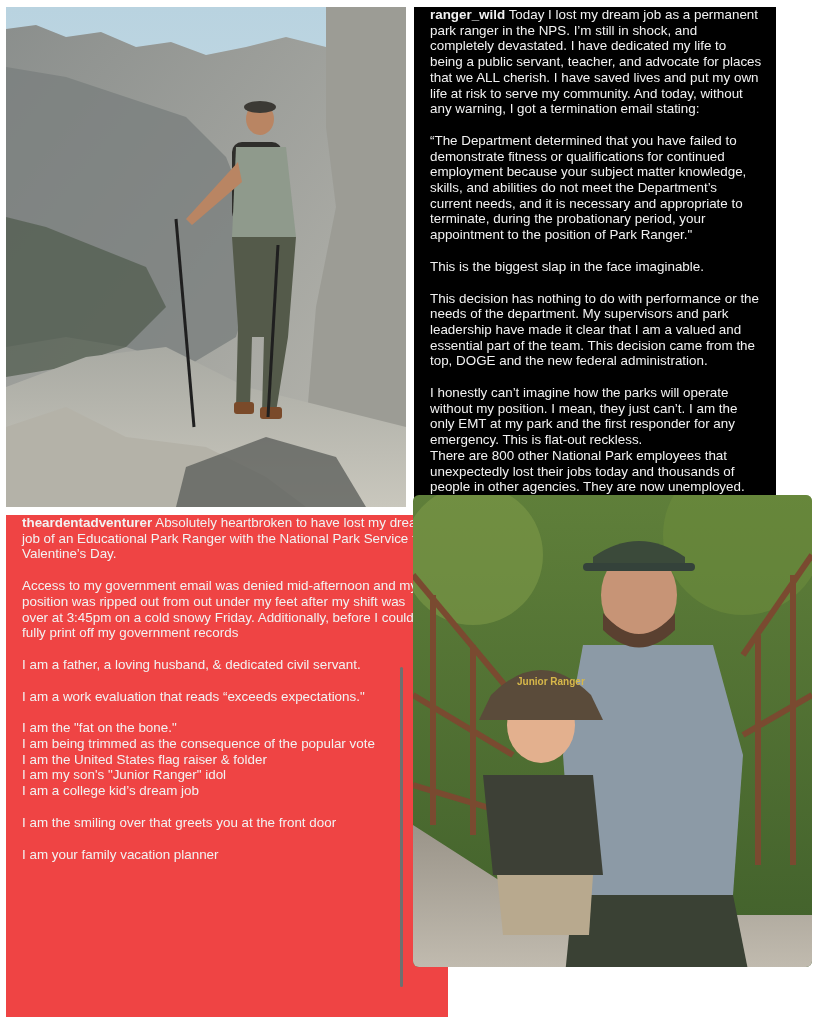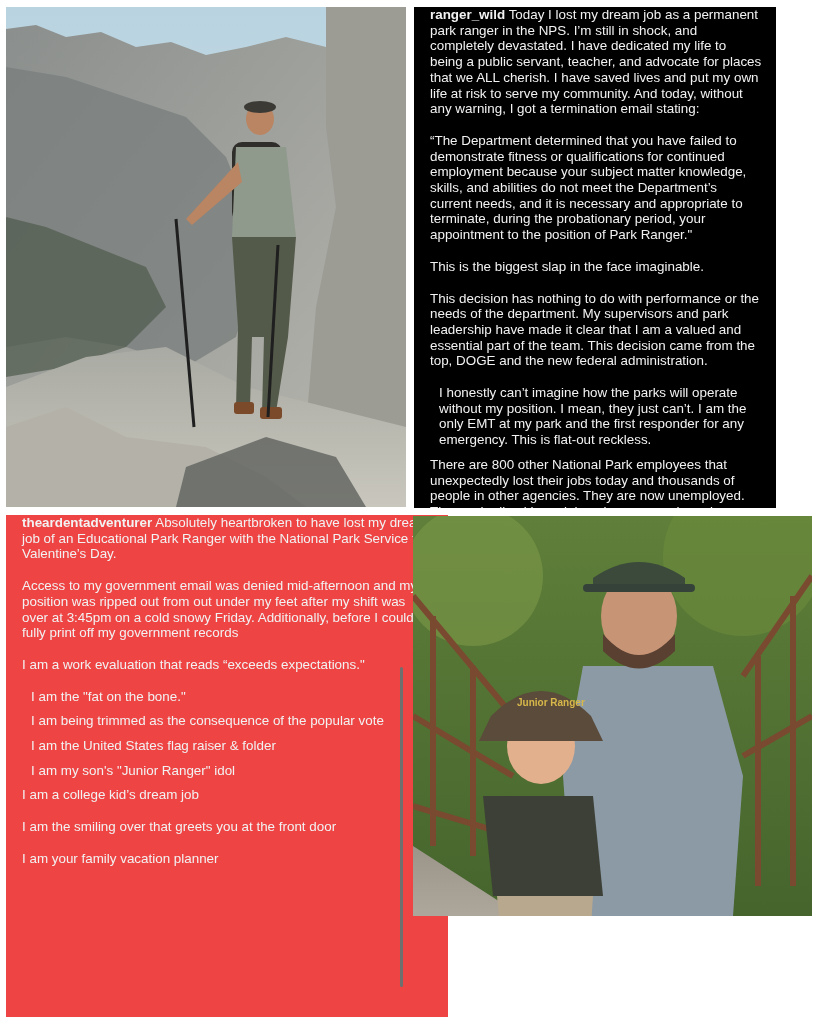--- a/index.html
+++ b/index.html
@@ -2,27 +2,27 @@
 <html><head>
 <meta charset="utf-8">
 <style>
   html, body { margin:0; padding:0; background:#ffffff; }
   body { width:819px; height:1024px; position:relative; overflow:hidden;
          font-family:"Liberation Sans", sans-serif; }
   .panel { position:absolute; overflow:hidden; }
   #tl { left:6px; top:7px; width:400px; height:500px; }
   #tr { left:414px; top:7px; width:362px; height:501px; background:#000; }
   #bl { left:6px; top:515px; width:442px; height:502px; background:#ef4444; }
-  #br { left:413px; top:516px; width:399px; height:400px; }
+  #br { left:413px; top:495px; width:399px; height:472px;border-radius:6px; }
 
   .post { color:#f2f2f2; font-size:13.4px; line-height:15.7px; padding:0 14px 0 16px; }
   #tr .post { padding-top:0px; }
   #bl .post { padding-top:0px; }
   .post p { margin:0 0 16px 0; }
-  .post p.tight { margin:9px; }
+  .post p.tight { margin:0; }
   .user { font-weight:bold; }
   .scrollbar { position:absolute; width:3px; background:#6f6f6f; border-radius:2px; }
   #tr .scrollbar { left:392px; top:201px; height:300px; }
   #bl .scrollbar { left:394px; top:152px; height:320px; }
 
   svg { display:block; }
 </style>
 </head>
 <body>
 
@@ -75,20 +75,21 @@
     <p class="tight">I honestly can’t imagine how the parks will operate without my position. I mean, they just can’t. I am the only EMT at my park and the first responder for any emergency. This is flat-out reckless.</p>
     <p>There are 800 other National Park employees that unexpectedly lost their jobs today and thousands of people in other agencies. They are now unemployed. Those who lived in park housing are now homeless. They</p>
   </div>
   <div class="scrollbar"></div>
 </div>
 
 <div class="panel" id="bl">
   <div class="post">
     <p><span class="user">theardentadventurer</span> <span>Absolutely heartbroken to have lost my dream job of an Educational Park Ranger with the National Park Service this Valentine’s Day.</span></p>
     <p>Access to my government email was denied mid-afternoon and my position was ripped out from out under my feet after my shift was over at 3:45pm on a cold snowy Friday. Additionally, before I could fully print off my government records</p>
+    <p>I am a father, a loving husband, &amp; dedicated civil servant.</p>
     <p>I am a work evaluation that reads “exceeds expectations."</p>
     <p class="tight">I am the "fat on the bone."</p>
     <p class="tight">I am being trimmed as the consequence of the popular vote</p>
     <p class="tight">I am the United States flag raiser &amp; folder</p>
     <p class="tight">I am my son's "Junior Ranger" idol</p>
     <p>I am a college kid’s dream job</p>
     <p>I am the smiling over that greets you at the front door</p>
     <p>I am your family vacation planner</p>
   </div>
   <div class="scrollbar"></div>

